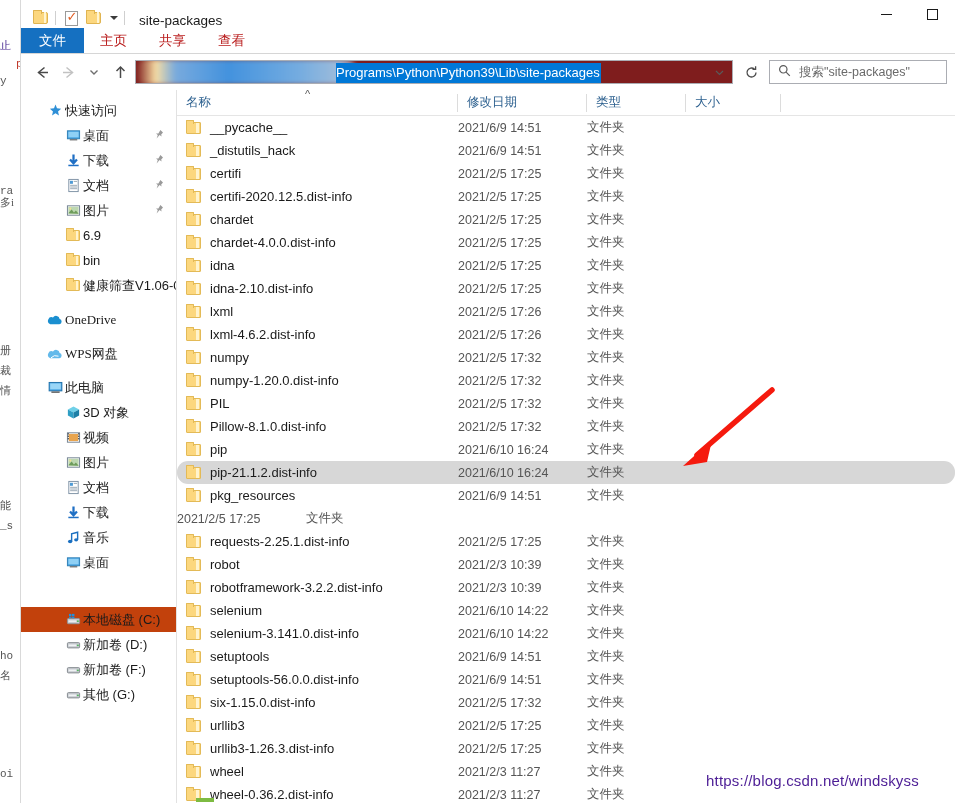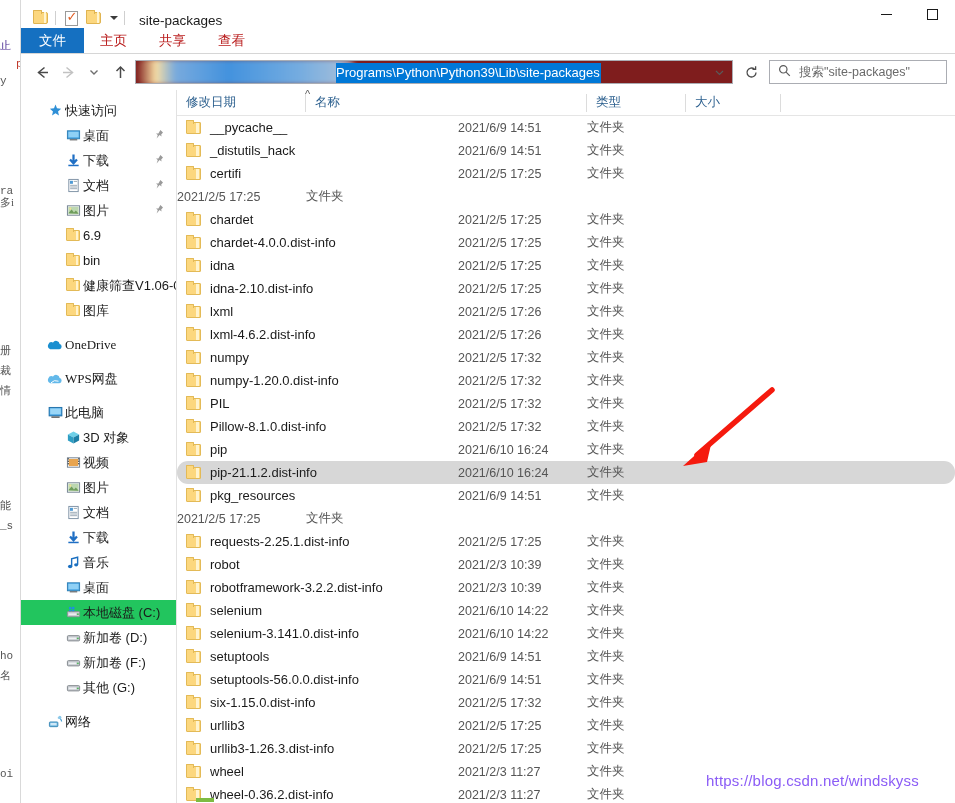--- a/index.html
+++ b/index.html
@@ -131,21 +131,21 @@
   
   #sidebar {
     width: 156px; flex: 0 0 156px; background: #ffffff;
     border-right: 1px solid #e2e2e2;
     padding-top: 8px; overflow: hidden;
   }
   .snode {
     height: 25px; display: flex; align-items: center; position: relative;
     font-size: 13px; color: #1a1a1a; white-space: nowrap;
   }
-  .snode.sel { background: #22c55e; }
+  .snode.sel { background: #c2410c; margin-top: 32px; }
   .snode .sico { width: 20px; height: 18px; display:flex; align-items:center; justify-content:center; flex:0 0 20px; }
   .snode .slabel { overflow: hidden; text-overflow: clip; }
   .lvl0 { padding-left: 24px; font-family: Liberation Serif, serif; }
   .lvl1 { padding-left: 42px; }
   .pin {
     position: absolute; right: 12px; top: 6px; width: 11px; height: 12px;
     color: #9a9a9a; font-size: 11px; line-height: 12px;
   }
   .sgap { height: 9px; }
 
@@ -187,21 +187,21 @@
   .ic-folder::before { content:""; position:absolute; left:-1px; top:-3px; width:6px; height:3px; background:#fcd77e; border:1px solid #e3ba57; border-bottom:none; border-radius:1px 1px 0 0; }
   .ic-folder::after { content:""; position:absolute; right:1px; top:0; width:3px; height:10px; background:#fff3cd; }
 
   
   #anno { position: absolute; left: 0; top: 0; width: 955px; height: 803px; pointer-events: none; z-index: 5; }
   #anno-text {
     position: absolute; left: 703px; top: 466px; color: #ff1a1a; font-size: 17px;
     font-family: "Liberation Sans", "DejaVu Sans", sans-serif;
   }
   #watermark {
-    position: absolute; left: 706px; top: 772px; color: #8b5cf6; font-size: 15px;
+    position: absolute; left: 706px; top: 772px; color: #4c1d95; font-size: 15px;
     letter-spacing: 0.2px; z-index: 6; white-space: nowrap;
   }
   #greenbar { position: absolute; left: 196px; top: 798px; width: 18px; height: 4px; background: #7dbb42; z-index: 6; }
 </style>
 </head>
 <body>
 
 <div id="bg-sliver">
     <div class="ln" style="top: 40px; color: rgb(59, 26, 138);">止</div>
     <div class="ln" style="top: 58px; color: rgb(192, 57, 43); padding-left: 16px;">poi</div>
@@ -382,26 +382,20 @@
             <span class="mini-folder"></span>
           </span>
           <span class="slabel">bin</span>
         </div>
         <div class="snode lvl1">
           <span class="sico">
             <span class="mini-folder"></span>
           </span>
           <span class="slabel">健康筛查V1.06-060</span>
         </div>
-        <div class="snode lvl1">
-          <span class="sico">
-            <span class="mini-folder"></span>
-          </span>
-          <span class="slabel">图库</span>
-        </div>
         <div class="sgap"></div>
         <div class="snode lvl0">
           <span class="sico">
             <svg width="16" height="16" viewBox="0 0 16 16">
               <path d="M3.2 12.2 h9.2 a2.6 2.6 0 0 0 0.2 -5.1 a3.6 3.6 0 0 0 -6.6 -1.6 a2.9 2.9 0 0 0 -2.8 6.7 z" fill="#1a8fd0"></path>
             </svg>
           </span>
           <span class="slabel">OneDrive</span>
         </div>
         <div class="sgap"></div>
@@ -538,38 +532,27 @@
           <span class="sico">
             <svg width="15" height="15" viewBox="0 0 16 16">
               <rect x="1.5" y="6" width="13" height="5.6" rx="1" fill="#c9cdd2" stroke="#80868c"></rect>
               <rect x="2.8" y="8" width="8" height="1.8" fill="#f0f2f4"></rect>
               <circle cx="12.7" cy="8.9" r="0.9" fill="#3fb54a"></circle>
             </svg>
           </span>
           <span class="slabel">其他 (G:)</span>
         </div>
         <div class="sgap"></div>
-        <div class="snode lvl0">
-          <span class="sico">
-            <svg width="15" height="15" viewBox="0 0 16 16">
-              <rect x="1.5" y="8.5" width="9" height="5" rx="0.8" fill="#6fb8e0" stroke="#3a87b5"></rect>
-              <rect x="2.6" y="9.5" width="6.6" height="2.6" fill="#cfe8f7"></rect>
-              <path d="M10.5 4 a4.5 4.5 0 0 1 4 4" stroke="#4a9fd0" stroke-width="1.3" fill="none"></path>
-              <circle cx="12.6" cy="3.6" r="1.7" fill="#8cc9ea"></circle>
-            </svg>
-          </span>
-          <span class="slabel">网络</span>
-        </div>
       </div>
 
     <div id="listpane">
       <div id="sortcaret">^</div>
       <div id="colhead">
+        <div class="ch c-name">名称</div>
         <div class="ch c-date">修改日期</div>
-        <div class="ch c-name">名称</div>
         <div class="ch c-type">类型</div>
         <div class="ch c-size">大小</div>
       </div>
       <div id="rows">
           <div class="row">
             <div class="cell-name">
               <span class="ic-folder"></span>
               <span>__pycache__</span>
             </div>
             <div class="cell-date">2021/6/9 14:51</div>
@@ -588,20 +571,24 @@
           <div class="row">
             <div class="cell-name">
               <span class="ic-folder"></span>
               <span>certifi</span>
             </div>
             <div class="cell-date">2021/2/5 17:25</div>
             <div class="cell-type">文件夹</div>
             <div class="cell-size"></div>
           </div>
           <div class="row">
+            <div class="cell-name">
+              <span class="ic-folder"></span>
+              <span>certifi-2020.12.5.dist-info</span>
+            </div>
             <div class="cell-date">2021/2/5 17:25</div>
             <div class="cell-type">文件夹</div>
             <div class="cell-size"></div>
           </div>
           <div class="row">
             <div class="cell-name">
               <span class="ic-folder"></span>
               <span>chardet</span>
             </div>
             <div class="cell-date">2021/2/5 17:25</div>

